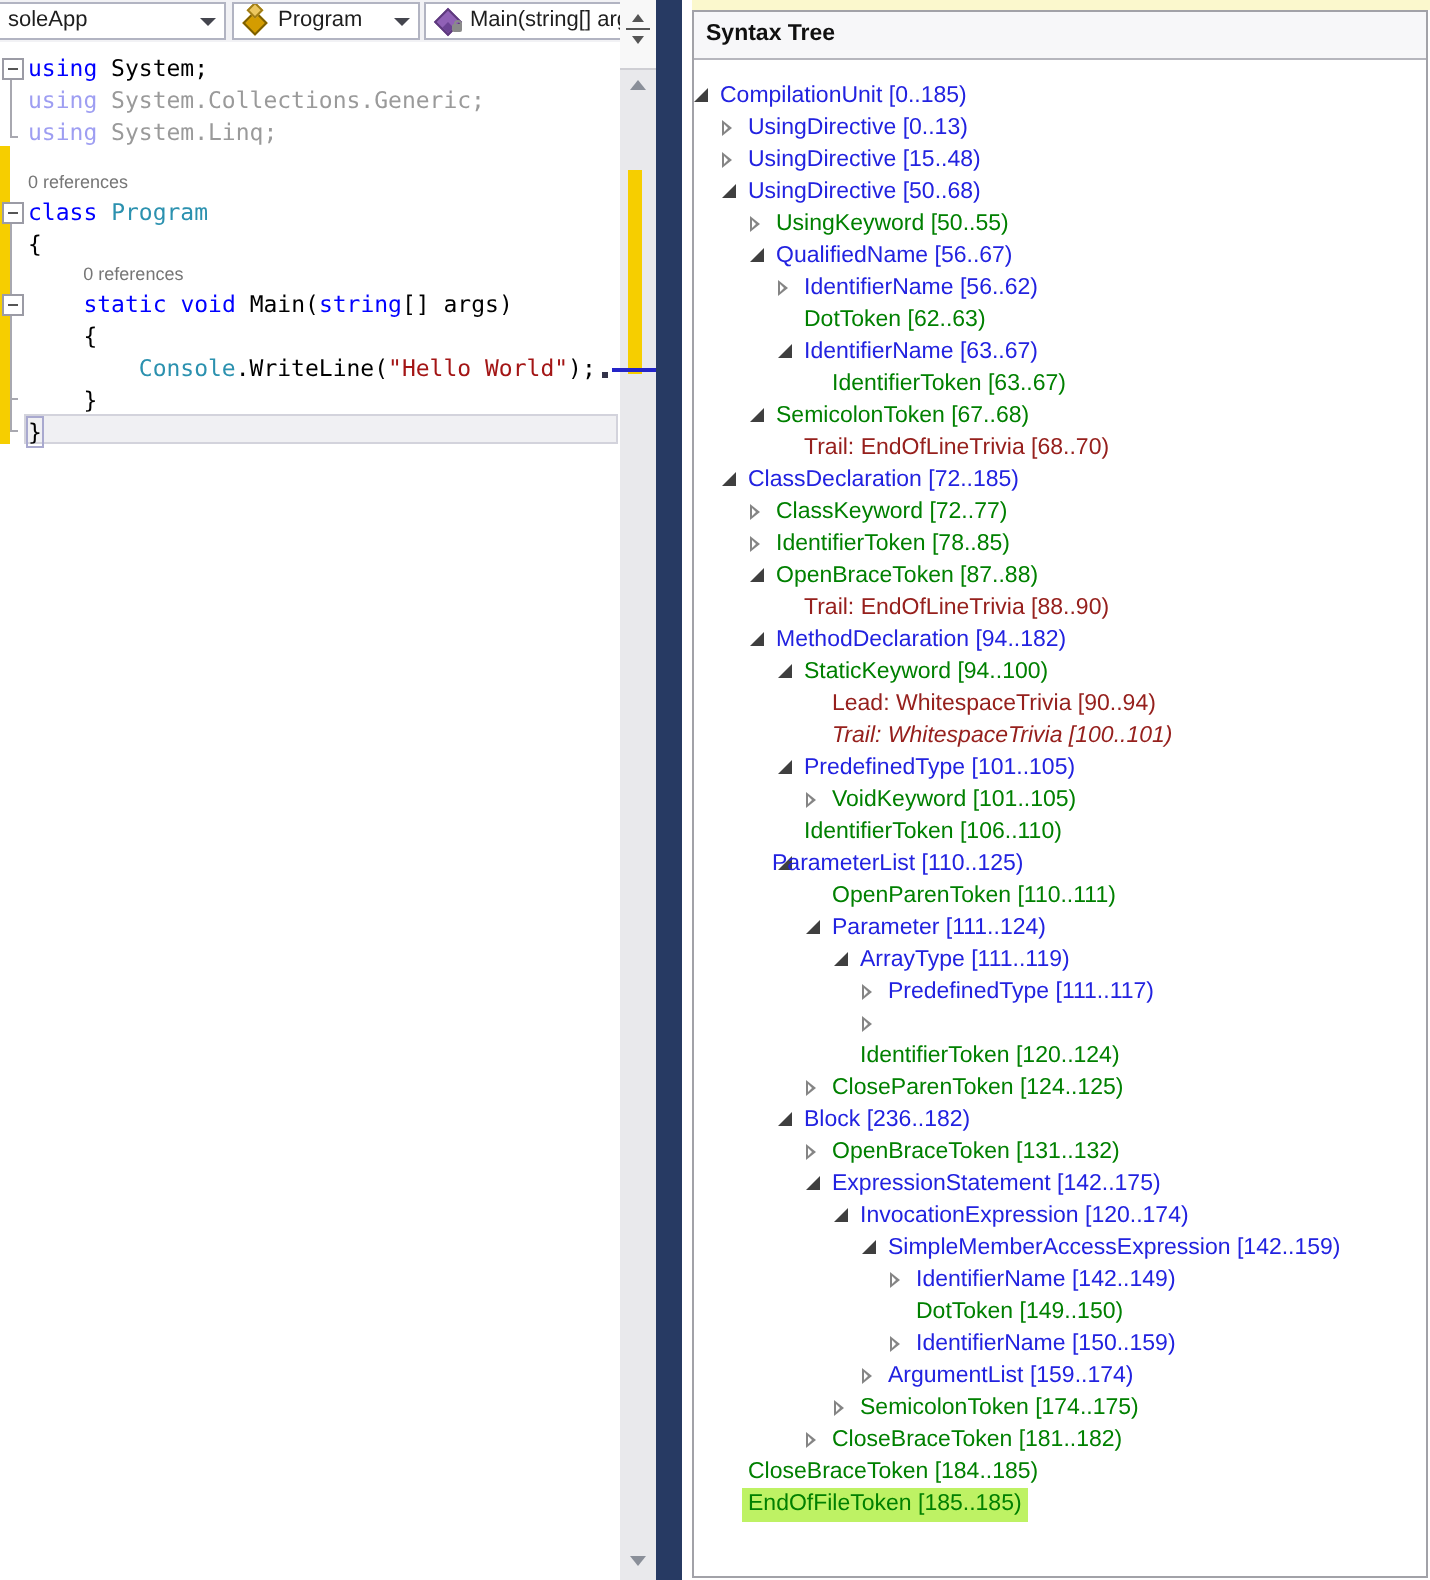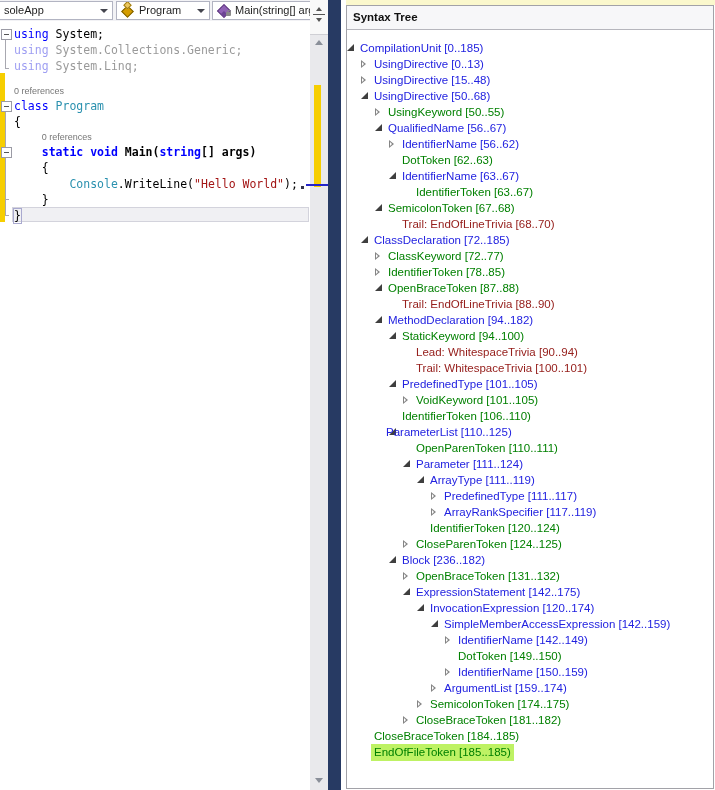--- a/index.html
+++ b/index.html
@@ -120,21 +120,21 @@
   <div class="cur-band"></div>
 
   <div id="code-lines">
       <div class="cline" style="top: 26px; left: 14px;"><span style="color: rgb(0, 0, 255);">using</span><span style="color: rgb(0, 0, 0);"> System;</span></div>
       <div class="cline" style="top: 42px; left: 14px;"><span style="color: rgb(158, 158, 242);">using</span><span style="color: rgb(154, 154, 154);"> System.Collections.Generic;</span></div>
       <div class="cline" style="top: 58px; left: 14px;"><span style="color: rgb(158, 158, 242);">using</span><span style="color: rgb(154, 154, 154);"> System.Linq;</span></div>
       <div class="cline lens" style="top: 84px; left: 14px; color: rgb(118, 118, 118);">0 references</div>
       <div class="cline" style="top: 98px; left: 14px;"><span style="color: rgb(0, 0, 255);">class</span><span style="color: rgb(0, 0, 0);"> </span><span style="color: rgb(43, 145, 175);">Program</span></div>
       <div class="cline" style="top: 114px; left: 14px;"><span style="color: rgb(0, 0, 0);">{</span></div>
       <div class="cline lens" style="top: 130px; left: 41.68px; color: rgb(118, 118, 118);">0 references</div>
-      <div class="cline" style="top: 144px; left: 14px; font-weight: bold;"><span style="color: rgb(0, 0, 0);">    </span><span style="color: rgb(0, 0, 255);">static</span><span style="color: rgb(0, 0, 0);"> </span><span style="color: rgb(0, 0, 255);">void</span><span style="color: rgb(0, 0, 0);"> Main(</span><span style="color: rgb(0, 0, 255);">string</span><span style="color: rgb(0, 0, 0);">[] args)</span></div>
+      <div class="cline" style="top: 144px; left: 14px;"><span style="color: rgb(0, 0, 0);">    </span><span style="color: rgb(0, 0, 255);">static</span><span style="color: rgb(0, 0, 0);"> </span><span style="color: rgb(0, 0, 255);">void</span><span style="color: rgb(0, 0, 0);"> Main(</span><span style="color: rgb(0, 0, 255);">string</span><span style="color: rgb(0, 0, 0);">[] args)</span></div>
       <div class="cline" style="top: 160px; left: 14px;"><span style="color: rgb(0, 0, 0);">    {</span></div>
       <div class="cline" style="top: 176px; left: 14px;"><span style="color: rgb(0, 0, 0);">        </span><span style="color: rgb(43, 145, 175);">Console</span><span style="color: rgb(0, 0, 0);">.WriteLine(</span><span style="color: rgb(163, 21, 21);">"Hello World"</span><span style="color: rgb(0, 0, 0);">);</span></div>
       <div class="cline" style="top: 192px; left: 14px;"><span style="color: rgb(0, 0, 0);">    }</span></div>
       <div class="cline" style="top: 208px; left: 14px;"><span class="bracebox" style="color: rgb(0, 0, 0);">}</span></div>
     </div>
 
   <div class="vscroll"></div>
   <div class="split-grip">
     <span class="grip-up"></span>
     <span class="grip-bar"></span>
@@ -225,21 +225,21 @@
       <span class="tl" style="left: 388px; color: rgb(34, 34, 224);">MethodDeclaration [94..182)</span>
     </div>
     <div class="trow" style="top: 328px;">
       <span class="tg exp" style="left: 389px;"></span>
       <span class="tl" style="left: 402px; color: rgb(0, 128, 0);">StaticKeyword [94..100)</span>
     </div>
     <div class="trow" style="top: 344px;">
       <span class="tl" style="left: 416px; color: rgb(150, 32, 29);">Lead: WhitespaceTrivia [90..94)</span>
     </div>
     <div class="trow" style="top: 360px;">
-      <span class="tl" style="left: 416px; color: rgb(150, 32, 29);">Trail: WhitespaceTrivia [100..101)</span>
+      <span class="tl" style="left: 416px; color: rgb(150, 32, 29); font-style: italic;">Trail: WhitespaceTrivia [100..101)</span>
     </div>
     <div class="trow" style="top: 376px;">
       <span class="tg exp" style="left: 389px;"></span>
       <span class="tl" style="left: 402px; color: rgb(34, 34, 224);">PredefinedType [101..105)</span>
     </div>
     <div class="trow" style="top: 392px;">
       <span class="tg col" style="left: 403px;"></span>
       <span class="tl" style="left: 416px; color: rgb(0, 128, 0);">VoidKeyword [101..105)</span>
     </div>
     <div class="trow" style="top: 408px;">
@@ -259,21 +259,20 @@
     <div class="trow" style="top: 472px;">
       <span class="tg exp" style="left: 417px;"></span>
       <span class="tl" style="left: 430px; color: rgb(34, 34, 224);">ArrayType [111..119)</span>
     </div>
     <div class="trow" style="top: 488px;">
       <span class="tg col" style="left: 431px;"></span>
       <span class="tl" style="left: 444px; color: rgb(34, 34, 224);">PredefinedType [111..117)</span>
     </div>
     <div class="trow" style="top: 504px;">
       <span class="tg col" style="left: 431px;"></span>
-      <span class="tl" style="left: 444px; color: rgb(34, 34, 224);">ArrayRankSpecifier [117..119)</span>
     </div>
     <div class="trow" style="top: 520px;">
       <span class="tl" style="left: 430px; color: rgb(0, 128, 0);">IdentifierToken [120..124)</span>
     </div>
     <div class="trow" style="top: 536px;">
       <span class="tg col" style="left: 403px;"></span>
       <span class="tl" style="left: 416px; color: rgb(0, 128, 0);">CloseParenToken [124..125)</span>
     </div>
     <div class="trow" style="top: 552px;">
       <span class="tg exp" style="left: 389px;"></span>

